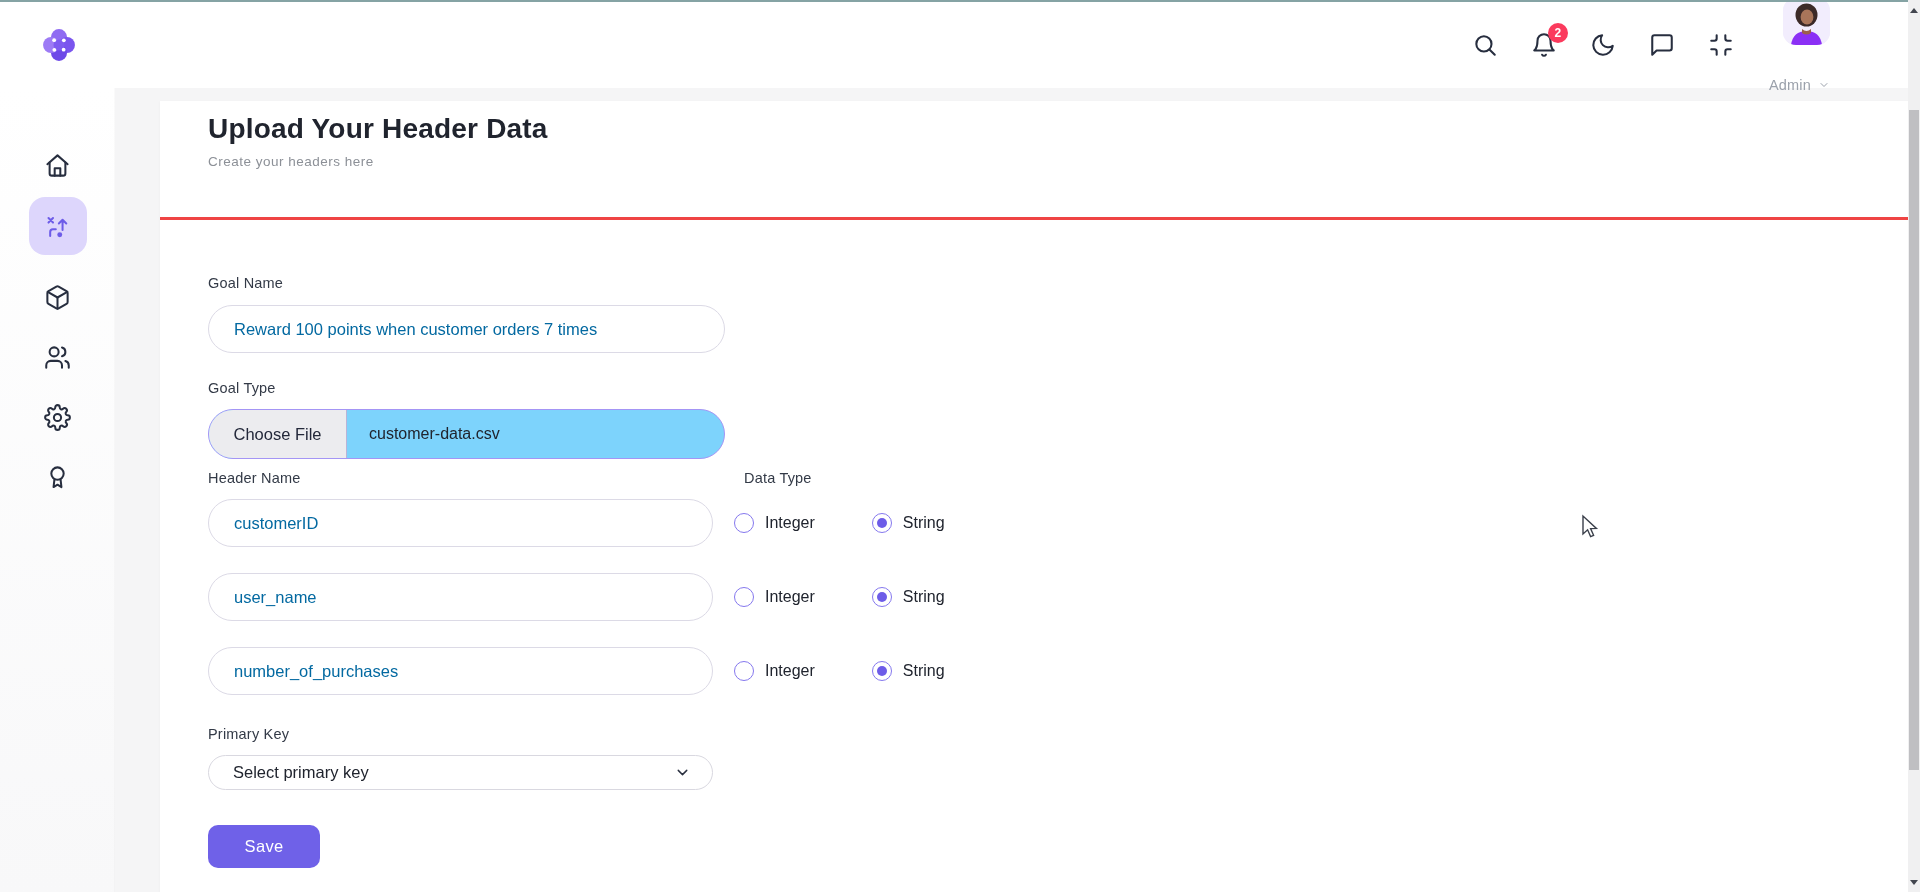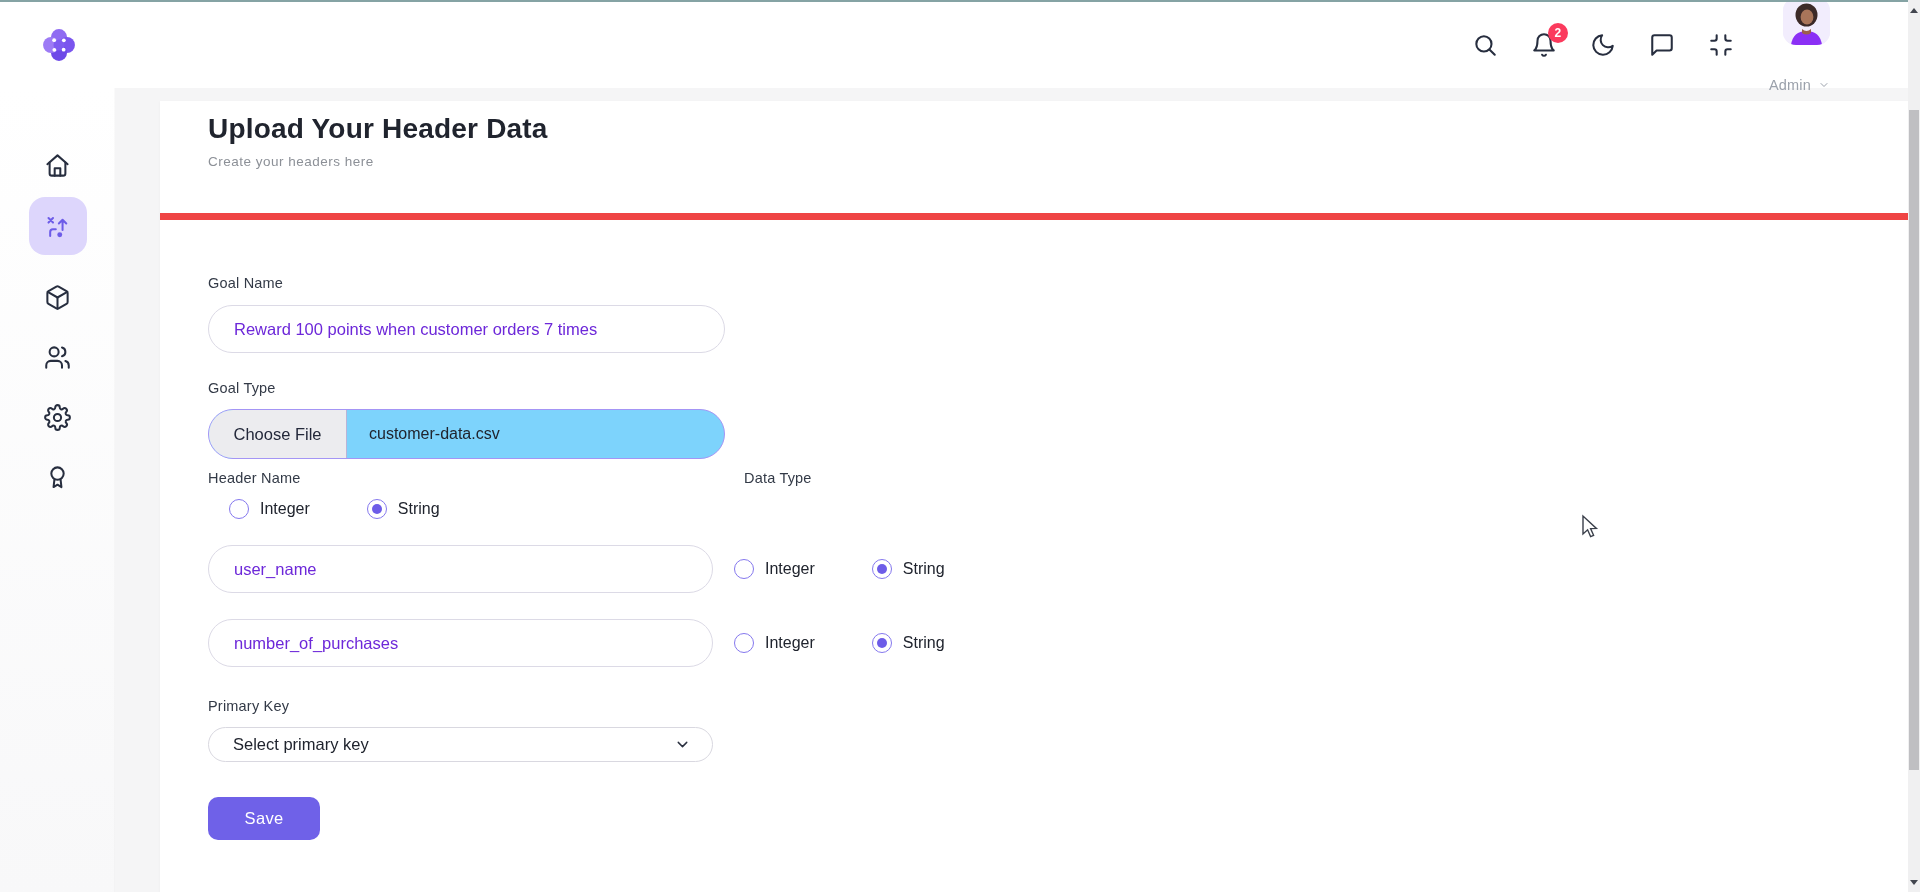--- a/index.html
+++ b/index.html
@@ -51,30 +51,30 @@
   .si-users { margin-top:2px; }
   .si-gear { margin-top:2px; }
   .si-award { margin-top:2px; }
 
   
   .main { position:absolute; top:88px; left:115px; right:12px; bottom:0; background:#f5f5f6; }
   .panel {
     position:absolute; top:13px; left:45px; right:0; bottom:-20px;
     background:#fff; box-shadow:0 1px 3px rgba(20,20,40,.04);
   }
-  .panel-head { padding:12px 60px 0 48px; border-bottom:7px solid #ef4444; height:119px; }
+  .panel-head { padding:12px 60px 0 48px; border-bottom:3px solid #ef4444; height:119px; }
   .page-title { font-size:28px; font-weight:700; color:#20242e; letter-spacing:.2px; }
   .page-subtitle { margin-top:9px; font-size:13.5px; color:#8c9097; letter-spacing:.5px; }
 
   .form { padding:0 48px; }
   .f-label { display:block; font-size:14.5px; color:#333a47; letter-spacing:.2px; }
   .lbl-goalname { margin-top:55px; }
   .pill-input {
     display:block; height:48px; width:517px; border:1px solid #dcdae6; border-radius:24px;
-    padding:0 25px; font-size:16.5px; color:#6d28d9; background:#fff; outline:none;
+    padding:0 25px; font-size:16.5px; color:#0369a1; background:#fff; outline:none;
     font-family:"Liberation Sans", sans-serif;
   }
   .inp-goalname { margin-top:14px; }
 
   .lbl-goaldata { margin-top:27px; }
   .file-control {
     margin-top:13px; width:517px; height:50px; border:1.5px solid #a495f5; border-radius:25px;
     display:flex; align-items:stretch; overflow:hidden; background:#7dd3fc; cursor:pointer;
   }
   .file-btn {
@@ -256,20 +256,21 @@
         <div class="file-btn">Choose File</div>
         <div class="file-name">customer-data.csv</div>
       </div>
 
       <div class="hdr-labels">
         <label class="f-label name-l">Header Name</label>
         <label class="f-label">Data Type</label>
       </div>
 
       <div class="header-row">
+        <input class="pill-input hdr-input" type="text" value="customerID" style="">
         <div class="radio-group">
           <span class="radio-opt">
             <span class="radio"></span>
             <span class="radio-lbl">Integer</span>
           </span>
           <span class="radio-opt">
             <span class="radio on"></span>
             <span class="radio-lbl">String</span>
           </span>
         </div>

